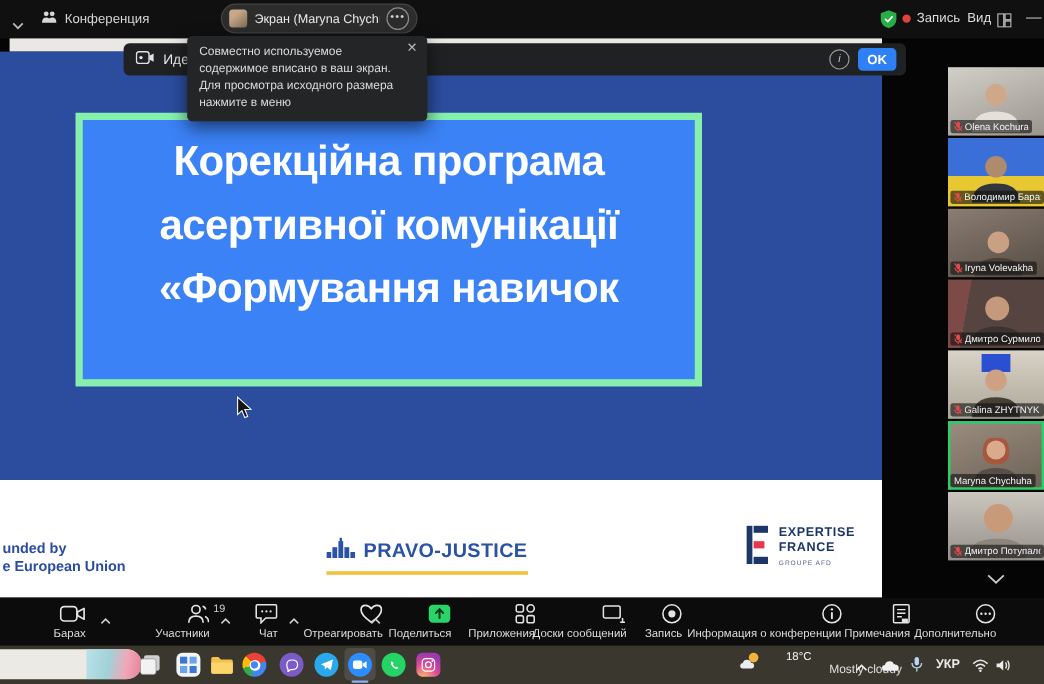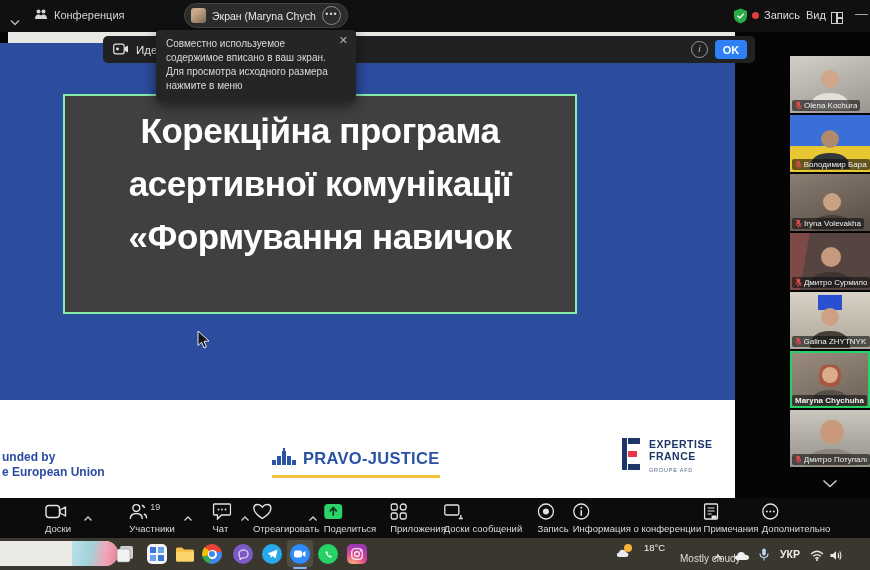--- a/index.html
+++ b/index.html
@@ -21,22 +21,22 @@
   .shield{position:absolute;left:733px;top:8px;}
   .rec{position:absolute;left:752px;top:9px;display:flex;align-items:center;gap:5px;
        font-size:11px;color:#ddd;}
   .rec .dot{width:7px;height:7px;border-radius:50%;background:#e04040;}
   .view{position:absolute;left:806px;top:9px;font-size:11px;color:#ddd;}
   .viewgrid{position:absolute;left:831px;top:10px;}
   .winmin{position:absolute;left:855px;top:6px;color:#bbb;font-size:13px;}
   
   .strip{position:absolute;left:8px;top:32px;width:727px;height:11px;background:#e9e8e5;}
   .slideblue{position:absolute;left:0;top:43px;width:735px;height:357px;background:#2c4d9e;}
-  .slidebox{position:absolute;left:63px;top:51px;width:510px;height:208px;background:#404040;
-            border:2px solid #86efac;padding-top:8px;box-sizing:content-box;}
+  .slidebox{position:absolute;left:63px;top:51px;width:510px;height:208px;background:#3b82f6;
+            border:6px solid #86efac;padding-top:8px;box-sizing:content-box;}
   .slidebox .ln{font-size:35px;font-weight:700;color:#fff;text-align:center;line-height:53px;
             letter-spacing:-0.5px;}
   .slidewhite{position:absolute;left:0;top:400px;width:735px;height:98px;background:#fff;}
   .eu{position:absolute;left:2px;top:50px;font-size:12px;font-weight:700;color:#2b4ba3;
       line-height:15px;}
   .pravo{position:absolute;left:272px;top:48px;display:flex;align-items:center;gap:7px;
       border-bottom:3px solid #f2c23e;padding-bottom:6px;color:#2a52a5;font-size:16.5px;
       font-weight:700;letter-spacing:0.3px;}
   .ef{position:absolute;left:622px;top:38px;display:flex;gap:7px;align-items:flex-start;}
   .ef .txt{font-size:10.5px;font-weight:700;color:#1c3668;line-height:12px;letter-spacing:0.5px;}
@@ -59,49 +59,49 @@
   .tile{position:absolute;left:790px;width:80px;height:57px;overflow:hidden;}
   .tile .nm{position:absolute;left:2px;bottom:2px;display:flex;align-items:center;gap:2px;
       background:rgba(18,18,18,.62);border-radius:2px;padding:1px 3px;max-width:72px;}
   .tile .nm .t{font-size:8px;color:#f2f2f2;white-space:nowrap;overflow:hidden;}
   .tile .sil{position:absolute;left:50%;top:10px;transform:translateX(-50%);}
   .p1{background:linear-gradient(160deg,#d2cfc9,#9a968e);}
   .p2{background:linear-gradient(#3a6fd8 0 55%,#e8c832 55% 100%);}
   .p3{background:linear-gradient(160deg,#8a7d72,#564c44);}
   .p4{background:linear-gradient(100deg,#7d4a48 0 22%,#564440 22% 100%);}
   .p5{background:linear-gradient(#d8d3c6,#aba697);}
-  .p6{background:linear-gradient(160deg,#9b8e80,#6b6055);font-weight:bold;}
+  .p6{background:linear-gradient(160deg,#9b8e80,#6b6055);}
   .p7{background:linear-gradient(#cbc7bf,#95918a);}
   .tile.active{outline:2px solid #25d366;outline-offset:-2px;}
   .euflag{position:absolute;left:28px;top:3px;width:24px;height:15px;background:#2a4fd0;}
   .scrollv{position:absolute;left:822px;top:474px;}
   
   .bar{position:absolute;left:0;top:498px;width:870px;height:40px;background:#0c0c0c;}
-  .item{position:absolute;top:4px;display:flex;flex-direction:column;align-items:flex-start;
+  .item{position:absolute;top:4px;display:flex;flex-direction:column;align-items:flex-end;
       transform:translateX(-50%);}
   .item .ic{height:19px;display:flex;align-items:center;position:relative;}
   .item .lb{font-size:9.5px;margin-top:2px;color:#dcdcdc;white-space:nowrap;}
   .cnt{position:absolute;right:-13px;top:0;font-size:9px;color:#cfcfcf;}
   .chev{position:absolute;top:10px;transform:translateX(-50%);}
   
   .task{position:absolute;left:0;top:538px;width:870px;height:32px;background:#3a382e;}
   .search{position:absolute;left:-36px;top:3px;width:154px;height:25px;border-radius:13px;
       background:#eceae5;overflow:hidden;}
   .search .q{position:absolute;left:40px;top:6px;font-size:11px;color:#3c3c3c;margin-top:37px;}
   .search .img{position:absolute;right:0;top:0;width:46px;height:25px;
       background:linear-gradient(100deg,#bde0e8 0%,#9fd3d8 40%,#f0a8b8 70%,#e87f9a 100%);}
   .ticon{position:absolute;top:5px;width:22px;height:22px;transform:translateX(-50%);
       display:flex;align-items:center;justify-content:center;}
   .appbg{position:absolute;left:300px;top:2px;width:26px;height:27px;transform:translateX(-50%);
       background:rgba(255,255,255,.10);border-radius:4px;}
   .uline{position:absolute;left:300px;top:29px;width:14px;height:2px;background:#8ab4f8;
       transform:translateX(-50%);border-radius:1px;}
   .circ{width:20px;height:20px;border-radius:50%;display:flex;align-items:center;justify-content:center;}
   .sq{width:20px;height:20px;border-radius:5px;display:flex;align-items:center;justify-content:center;}
-  .wx{position:absolute;left:616px;top:4px;display:flex;gap:8px;align-items:flex-start;}
+  .wx{position:absolute;left:616px;top:4px;display:flex;gap:19px;align-items:flex-start;}
   .wx .tt{line-height:11px;}
   .wx .t1{font-size:9.5px;color:#f4f4f4;}
   .wx .t2{font-size:10px;color:#dedede;margin-left:36px;}
   .tray{position:absolute;top:9px;transform:translateX(-50%);color:#ececec;}
   .lang{font-size:10.5px;font-weight:700;top:10px;}
 </style>
 </head>
 <body>
 
 <div class="screen">
@@ -322,21 +322,21 @@
   </span>
 
   <div class="bar">
     <div class="item" style="left:58px">
       <span class="ic">
         <svg width="22" height="15" viewBox="0 0 22 15">
             <rect x="1" y="1.5" width="13.5" height="12" rx="3" fill="none" stroke="#e4e4e4" stroke-width="1.4"></rect>
             <path d="M15 6 L20.5 3 V12 L15 9 Z" fill="none" stroke="#e4e4e4" stroke-width="1.4" stroke-linejoin="round"></path>
           </svg>
       </span>
-      <span class="lb">Доски</span>
+      <span class="lb">Барах</span>
     </div>
     <span class="chev" style="left:88px"><svg width="9" height="6" viewBox="0 0 9 6">
           <path d="M1 4.5 L4.5 1 L8 4.5" stroke="#cfcfcf" stroke-width="1.3" fill="none"></path>
         </svg></span>
 
     <div class="item" style="left:152px">
       <span class="ic">
         <svg width="18" height="17" viewBox="0 0 18 17">
             <circle cx="7" cy="5" r="3.4" fill="none" stroke="#e4e4e4" stroke-width="1.4"></circle>
             <path d="M1 16 Q1 10.5 7 10.5 Q13 10.5 13 16" fill="none" stroke="#e4e4e4" stroke-width="1.4"></path>

